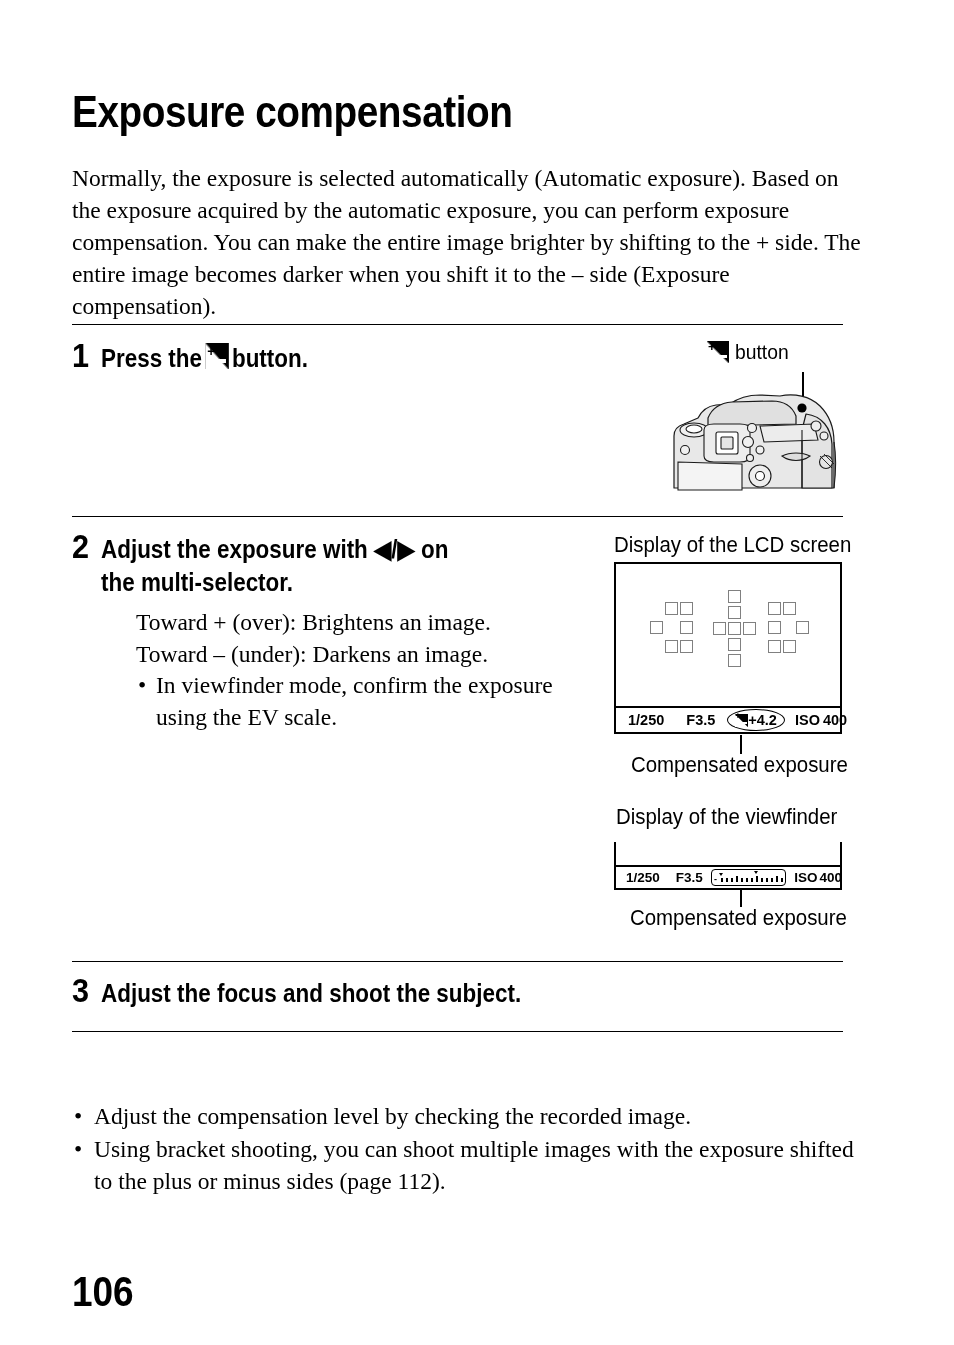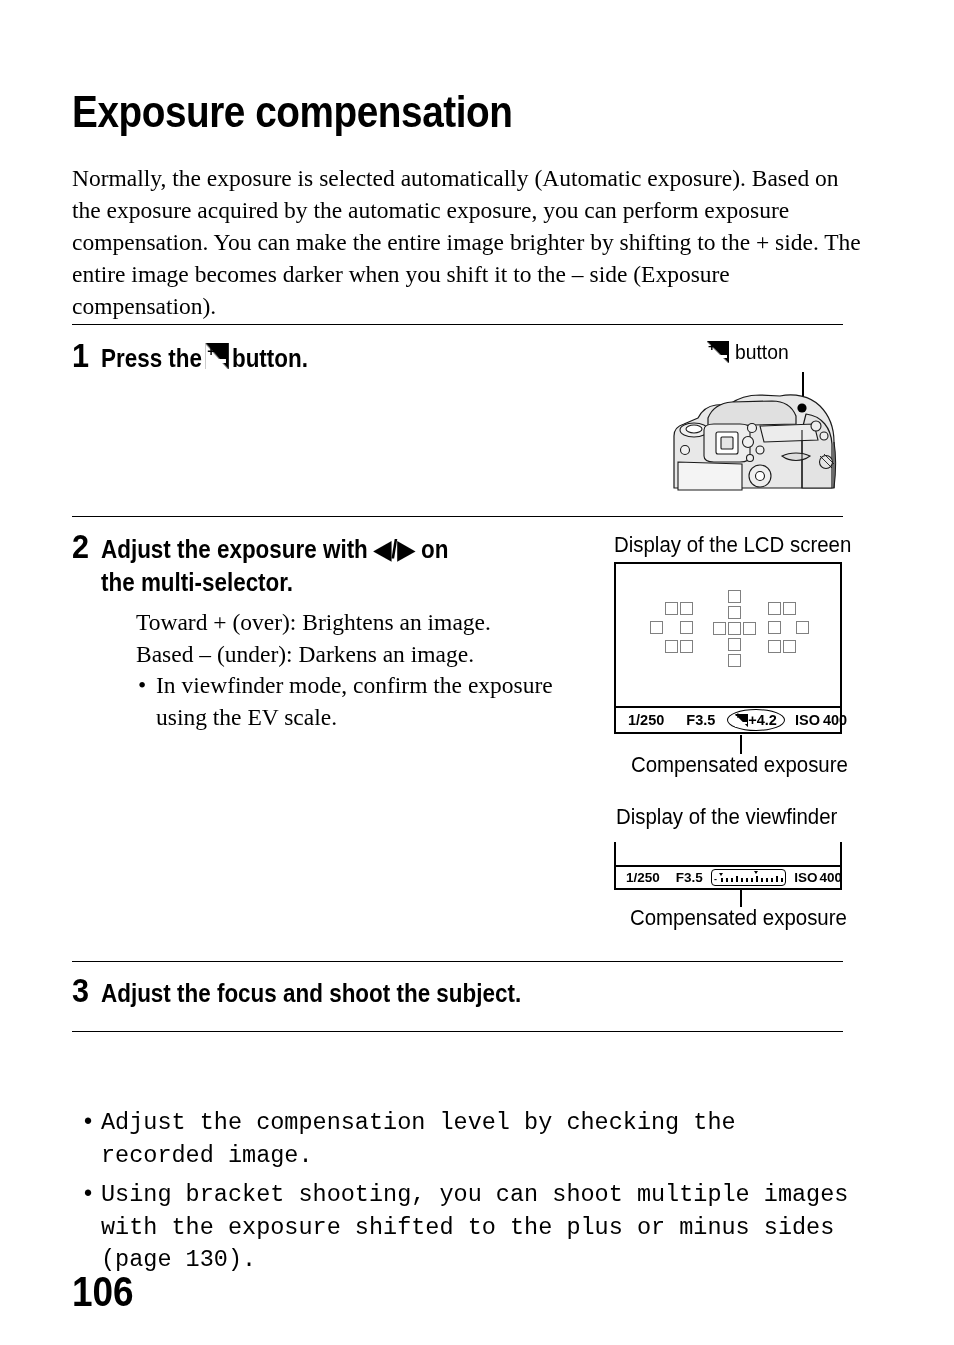--- a/index.html
+++ b/index.html
@@ -330,22 +330,21 @@
     position: absolute;
     left: 72px;
     top: 1100px;
     width: 790px;
     font-size: 23.5px;
     line-height: 32.5px;
   }
   .tips .tip {
     position: relative;
     padding-left: 22px;
-    margin: 7px;
-    font-family: Liberation Mono, monospace;
+    margin: 0;
   }
   .tips .tip::before {
     content: "\2022";
     position: absolute;
     left: 2px;
     top: 0;
   }
 
   
   .pagenum {
@@ -447,21 +446,21 @@
   <div class="step" id="step2">
     <span class="step-num">2</span>
     <span class="step-text">
       <span class="ln">Adjust the exposure with ◀/▶ on</span>
       <span class="ln">the multi-selector.</span>
     </span>
   </div>
 
   <div class="step2-body">
     <span class="b-line">Toward + (over): Brightens an image.</span>
-    <span class="b-line">Based – (under): Darkens an image.</span>
+    <span class="b-line">Toward – (under): Darkens an image.</span>
     <span class="bullet-item">In viewfinder mode, confirm the exposure using the EV scale.</span>
   </div>
 
   <div class="fig-caption cap-scale" id="cap-lcd">Display of the LCD screen</div>
 
   <div class="lcd-panel">
     <div class="lcd-afarea">
 
       <div class="af-cluster" style="left:34px;">
         <div class="af-sq" style="left:15px; top:0px;"></div>
@@ -559,18 +558,18 @@
   <div class="step" id="step3">
     <span class="step-num">3</span>
     <span class="step-text">
       <span class="ln">Adjust the focus and shoot the subject.</span>
     </span>
   </div>
 
 
   <div class="tips">
     <p class="tip">Adjust the compensation level by checking the recorded image.</p>
-    <p class="tip">Using bracket shooting, you can shoot multiple images with the exposure shifted to the plus or minus sides (page 130).</p>
+    <p class="tip">Using bracket shooting, you can shoot multiple images with the exposure shifted to the plus or minus sides (page 112).</p>
   </div>
 
   <div class="pagenum">106</div>
 
 </div>
 
 </body></html>

